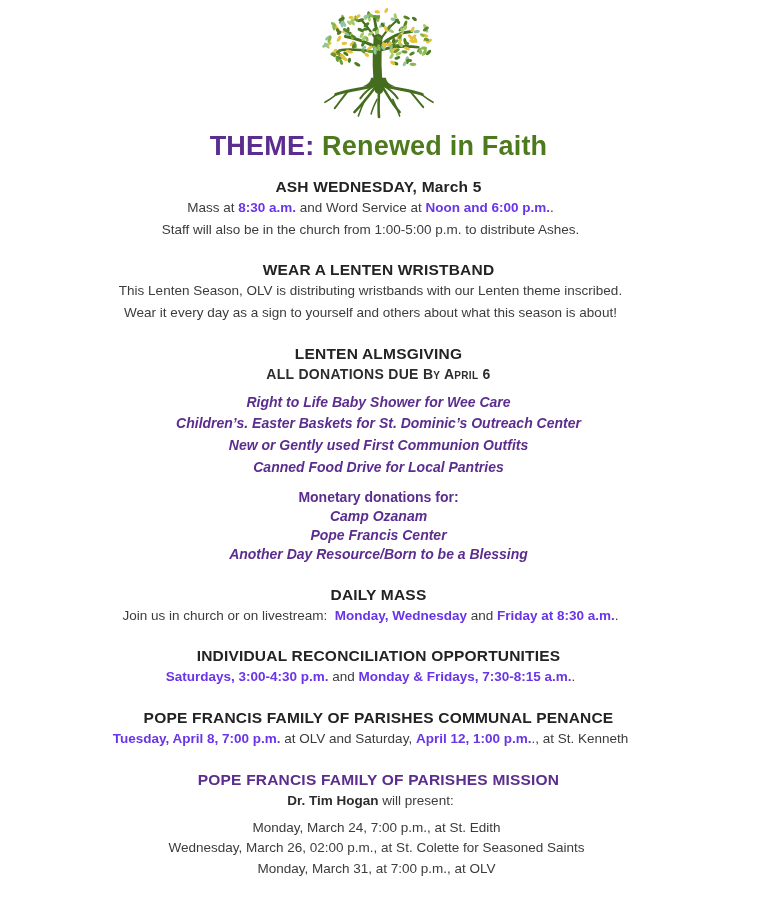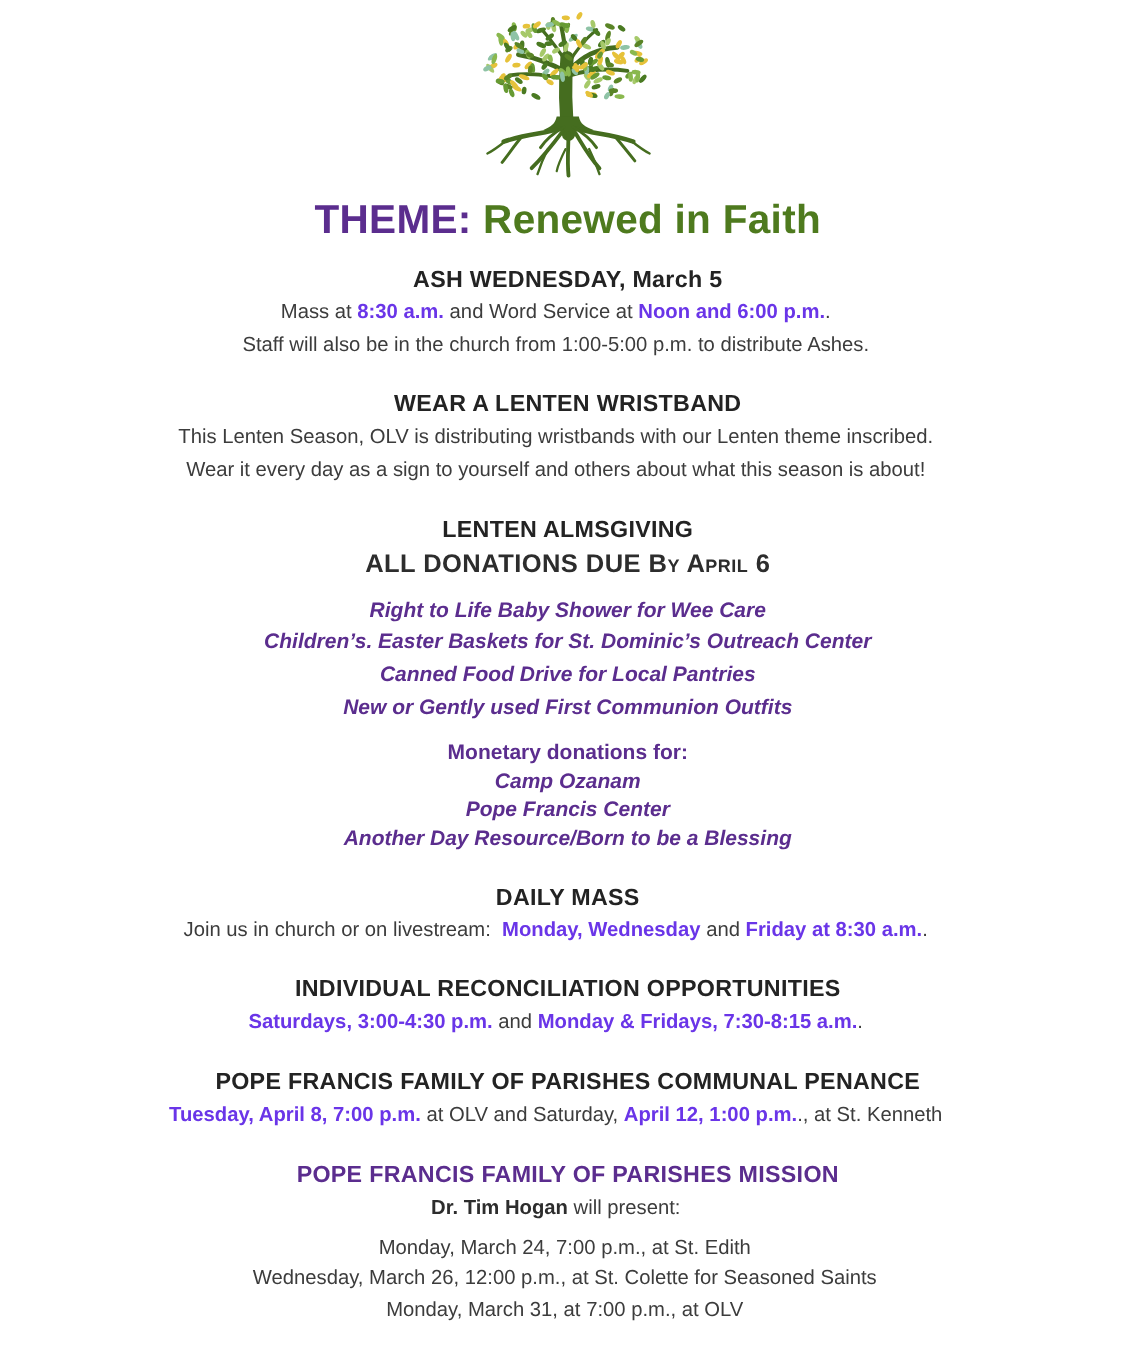--- a/index.html
+++ b/index.html
@@ -44,21 +44,21 @@
     margin: 3px 16px 0 0;
     font-size: 13.5px;
     line-height: 1.38;
     white-space: pre-wrap;
   }
   .hl { color: #6a35e8; font-weight: bold; }
   .bold-dark { font-weight: bold; color: #2d2d2d; }
 
   .subtitle-caps {
     margin: 3px 0 0 0;
-    font-size: 17px;
+    font-size: 14px;
     font-weight: bold;
     color: #2d2d2d;
     font-variant: small-caps;
     letter-spacing: 0.3px;
   }
   .note-caps {
     margin: 10px 0 0 0;
     font-size: 13px;
     font-variant: small-caps;
     letter-spacing: 0.35px;
@@ -289,22 +289,22 @@
     <p class="line">This Lenten Season, OLV is distributing wristbands with our Lenten theme inscribed.</p>
     <p class="line">Wear it every day as a sign to yourself and others about what this season is about!</p>
   </div>
 
   <div class="section">
     <p class="sec-title">LENTEN ALMSGIVING</p>
     <p class="subtitle-caps">ALL DONATIONS DUE By April 6</p>
     <div class="org-list">
       <p class="org-line">Right to Life Baby Shower for Wee Care</p>
       <p class="org-line">Children’s. Easter Baskets for St. Dominic’s Outreach Center</p>
+      <p class="org-line">New or Gently used First Communion Outfits</p>
       <p class="org-line">Canned Food Drive for Local Pantries</p>
-      <p class="org-line">New or Gently used First Communion Outfits</p>
     </div>
     <p class="monetary-head">Monetary donations for:</p>
     <div>
       <p class="org-line" style="margin-top:1px">Camp Ozanam</p>
       <p class="org-line" style="margin-top:1px">Pope Francis Center</p>
       <p class="org-line" style="margin-top:1px">Another Day Resource/Born to be a Blessing</p>
     </div>
   </div>
 
   <div class="section">
@@ -320,19 +320,19 @@
   <div class="section">
     <p class="sec-title">POPE FRANCIS FAMILY OF PARISHES COMMUNAL PENANCE</p>
     <p class="line"><span class="hl">Tuesday, April 8, 7:00 p.m.</span><span> at OLV and Saturday, </span><span class="hl">April 12, 1:00 p.m.</span><span>., at St. Kenneth</span></p>
   </div>
 
   <div class="section">
     <p class="sec-title purple">POPE FRANCIS FAMILY OF PARISHES MISSION</p>
     <p class="line"><span class="bold-dark">Dr. Tim Hogan</span><span> will present:</span></p>
     <div class="schedule">
       <p class="line">Monday, March 24, 7:00 p.m., at St. Edith</p>
-      <p class="line">Wednesday, March 26, 12:00 p.m., at St. Colette for Seasoned Saints</p>
+      <p class="line">Wednesday, March 26, 02:00 p.m., at St. Colette for Seasoned Saints</p>
       <p class="line">Monday, March 31, at 7:00 p.m., at OLV</p>
 
     </div>
   </div>
 
 </div>
 
 </body></html>

